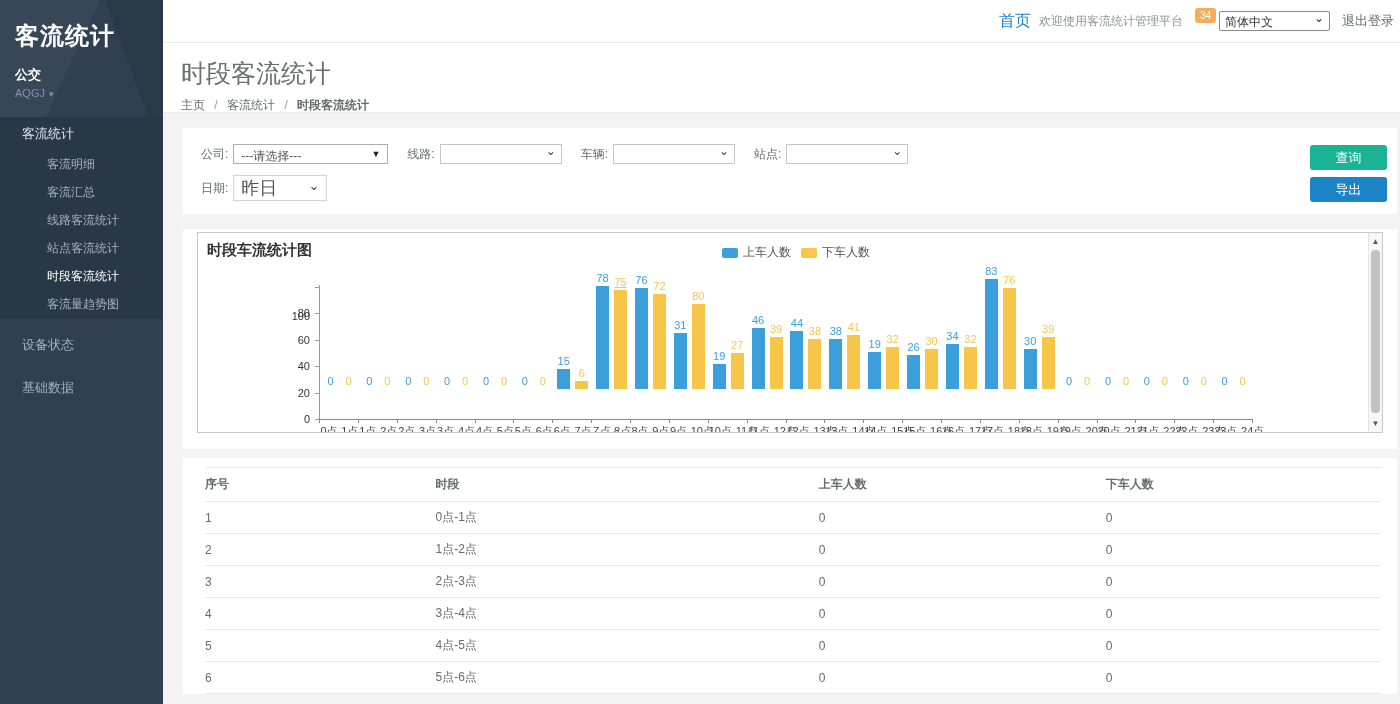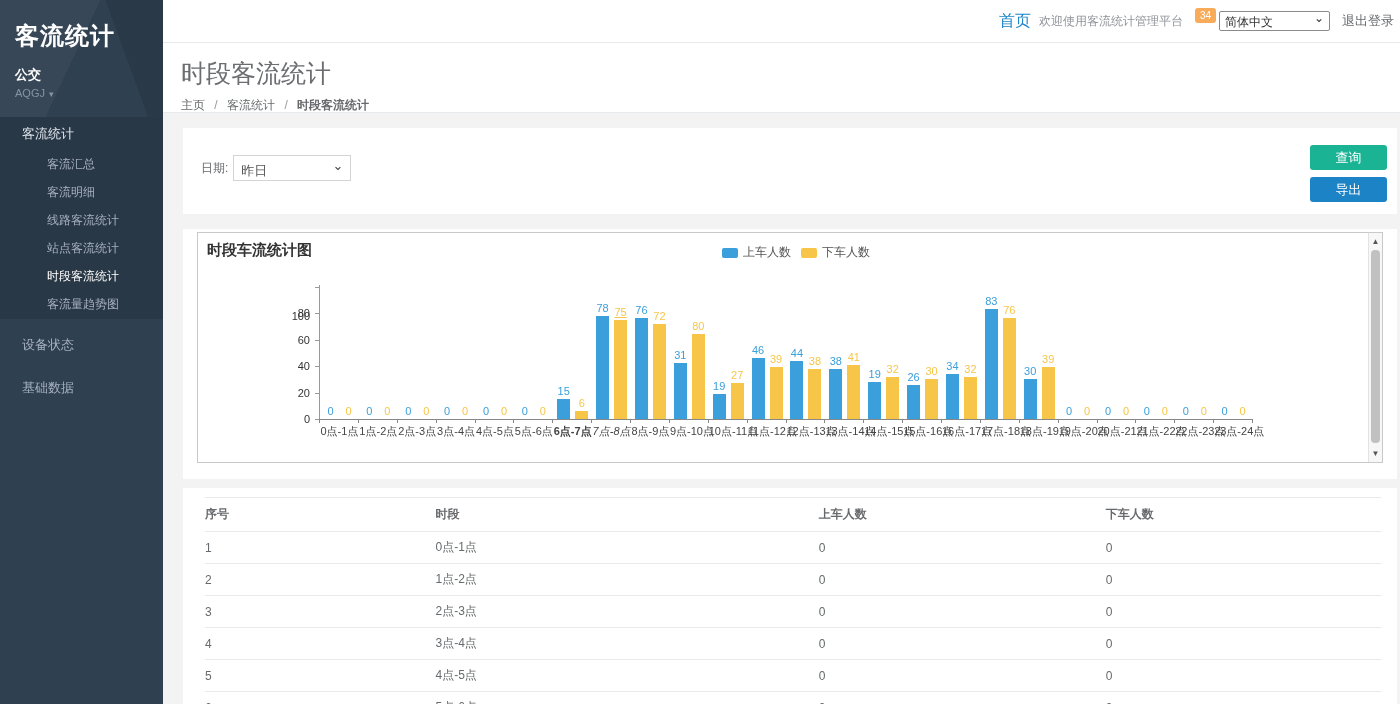--- a/index.html
+++ b/index.html
@@ -54,35 +54,35 @@
   .filter-row { display:flex; align-items:center; }
   .filter-row.second { margin-top:11px; }
   .f-label { font-size:12px; color:#676a6c; margin-right:5px; white-space:nowrap; }
   .gap { margin-left:19px; }
   .sel { position:relative; background:#fff; border:1px solid #c6c6c6; height:20px; font-size:12px;
     color:#555; padding:3px 18px 0 7px; cursor:pointer; }
   .sel.company { width:155px; border-color:#adadad; }
   .sel.company::after { content:"▼"; position:absolute; right:7px; top:4px; font-size:9px; color:#222; }
   .sel.plain { width:122px; }
   .sel.plain::after { content:"⌄"; position:absolute; right:5px; top:-1px; font-size:12px; color:#444; }
-  .sel.date-preset { width:118px; height:26px; padding-top:6px; font-size:13px; border-color:#d4d4d4; }
+  .sel.date-preset { width:94px; height:26px; padding-top:0; font-size:18px; border-color:#d4d4d4; }
   .sel.date-preset::after { content:"⌄"; position:absolute; right:7px; top:2px; font-size:13px; color:#444; }
   .date-group { display:flex; margin-left:3px; }
   .date-input { width:149px; height:26px; background:#eee; border:1px solid #e5e6e7; font-size:13px;
     color:#676a6c; padding:0 0 0 11px; font-family:"Liberation Sans","DejaVu Sans",sans-serif; }
   .date-addon { width:28px; height:26px; background:#fff; border:1px solid #e5e6e7; border-left:none; border-right:none;
     font-size:12px; color:#676a6c; display:flex; align-items:center; justify-content:center; }
   .btn { position:absolute; right:10px; width:77px; height:25px; border:none; border-radius:3px;
     color:#fff; font-size:13px; cursor:pointer; font-family:inherit; }
   .btn-search { top:17px; background:#1ab394; }
   .btn-export { top:49px; background:#1c84c6; }
 
   
   .chart-panel { padding:3px 14px 16px 14px; margin-bottom:9px; }
-  .chart-box { position:relative; border:1px solid #c9c9c9; height:231px; background:#fff; overflow:hidden; }
+  .chart-box { position:relative; border:1px solid #c9c9c9; height:201px; background:#fff; overflow:hidden; }
   .chart-title { position:absolute; left:9px; top:8px; font-size:15px; font-weight:bold; color:#333; }
   .legend { position:absolute; left:524px; top:11px; display:flex; align-items:center; }
   .legend-item { display:flex; align-items:center; margin-right:10px; }
   .legend-swatch { width:16px; height:10px; border-radius:2px; margin-right:5px; }
   .ytick-label { position:absolute; width:112px; text-align:right; font-size:11px; color:#333; }
   .ytick-mark { position:absolute; width:4px; border-top:1px solid #999; }
   .y-axis-line { position:absolute; border-left:1px solid #999; }
   .x-axis-line { position:absolute; border-top:1px solid #888; }
   .xtick-mark { position:absolute; border-left:1px solid #888; height:4px; }
   .bars-row { position:absolute; display:flex; align-items:flex-end; }
@@ -112,22 +112,22 @@
 <div id="app">
 
   <div class="sidebar">
     <div class="side-header">
       <div class="app-title">客流统计</div>
       <div class="org-name">公交</div>
       <div class="org-code">AQGJ</div>
     </div>
     <div class="side-nav">
         <div class="nav-item section active">客流统计</div>
+        <div class="nav-item sub">客流明细</div>
         <div class="nav-item sub">客流汇总</div>
-        <div class="nav-item sub">客流明细</div>
         <div class="nav-item sub">线路客流统计</div>
         <div class="nav-item sub">站点客流统计</div>
         <div class="nav-item sub active">时段客流统计</div>
         <div class="nav-item sub">客流量趋势图</div>
         <div class="nav-item top">设备状态</div>
         <div class="nav-item top">基础数据</div>
       </div>
   </div>
 
   <div class="main">
@@ -147,20 +147,30 @@
         <span class="sep">/</span>
         <span class="crumb">客流统计</span>
         <span class="sep">/</span>
         <span class="crumb last">时段客流统计</span>
       </div>
     </div>
 
     <div class="content">
 
       <div class="panel filter-panel">
+        <div class="filter-row">
+          <span class="f-label">公司:</span>
+          <div class="sel company">---请选择---</div>
+          <span class="f-label gap">线路:</span>
+          <div class="sel plain"></div>
+          <span class="f-label gap">车辆:</span>
+          <div class="sel plain"></div>
+          <span class="f-label gap">站点:</span>
+          <div class="sel plain"></div>
+        </div>
         <div class="filter-row second">
           <span class="f-label">日期:</span>
           <div class="sel date-preset">昨日</div>
         </div>
         <button class="btn btn-search">查询</button>
         <button class="btn btn-export">导出</button>
       </div>
 
       <div class="panel chart-panel">
         <div class="chart-box">
@@ -457,21 +467,21 @@
                   </div>
                 </div>
               </div>
               <div class="xlabels-row" style="left: 122px; top: 191px; width: 933px;">
                 <div class="xlabel" style="width: 38.875px;">0点-1点</div>
                 <div class="xlabel" style="width: 38.875px;">1点-2点</div>
                 <div class="xlabel" style="width: 38.875px;">2点-3点</div>
                 <div class="xlabel" style="width: 38.875px;">3点-4点</div>
                 <div class="xlabel" style="width: 38.875px;">4点-5点</div>
                 <div class="xlabel" style="width: 38.875px;">5点-6点</div>
-                <div class="xlabel" style="width: 38.875px; font-weight: bold;">6点-7点</div>
+                <div class="xlabel" style="width: 38.875px;">6点-7点</div>
                 <div class="xlabel" style="width: 38.875px; font-style: italic;">7点-8点</div>
                 <div class="xlabel" style="width: 38.875px;">8点-9点</div>
                 <div class="xlabel" style="width: 38.875px;">9点-10点</div>
                 <div class="xlabel" style="width: 38.875px;">10点-11点</div>
                 <div class="xlabel" style="width: 38.875px;">11点-12点</div>
                 <div class="xlabel" style="width: 38.875px;">12点-13点</div>
                 <div class="xlabel" style="width: 38.875px;">13点-14点</div>
                 <div class="xlabel" style="width: 38.875px;">14点-15点</div>
                 <div class="xlabel" style="width: 38.875px;">15点-16点</div>
                 <div class="xlabel" style="width: 38.875px;">16点-17点</div>

